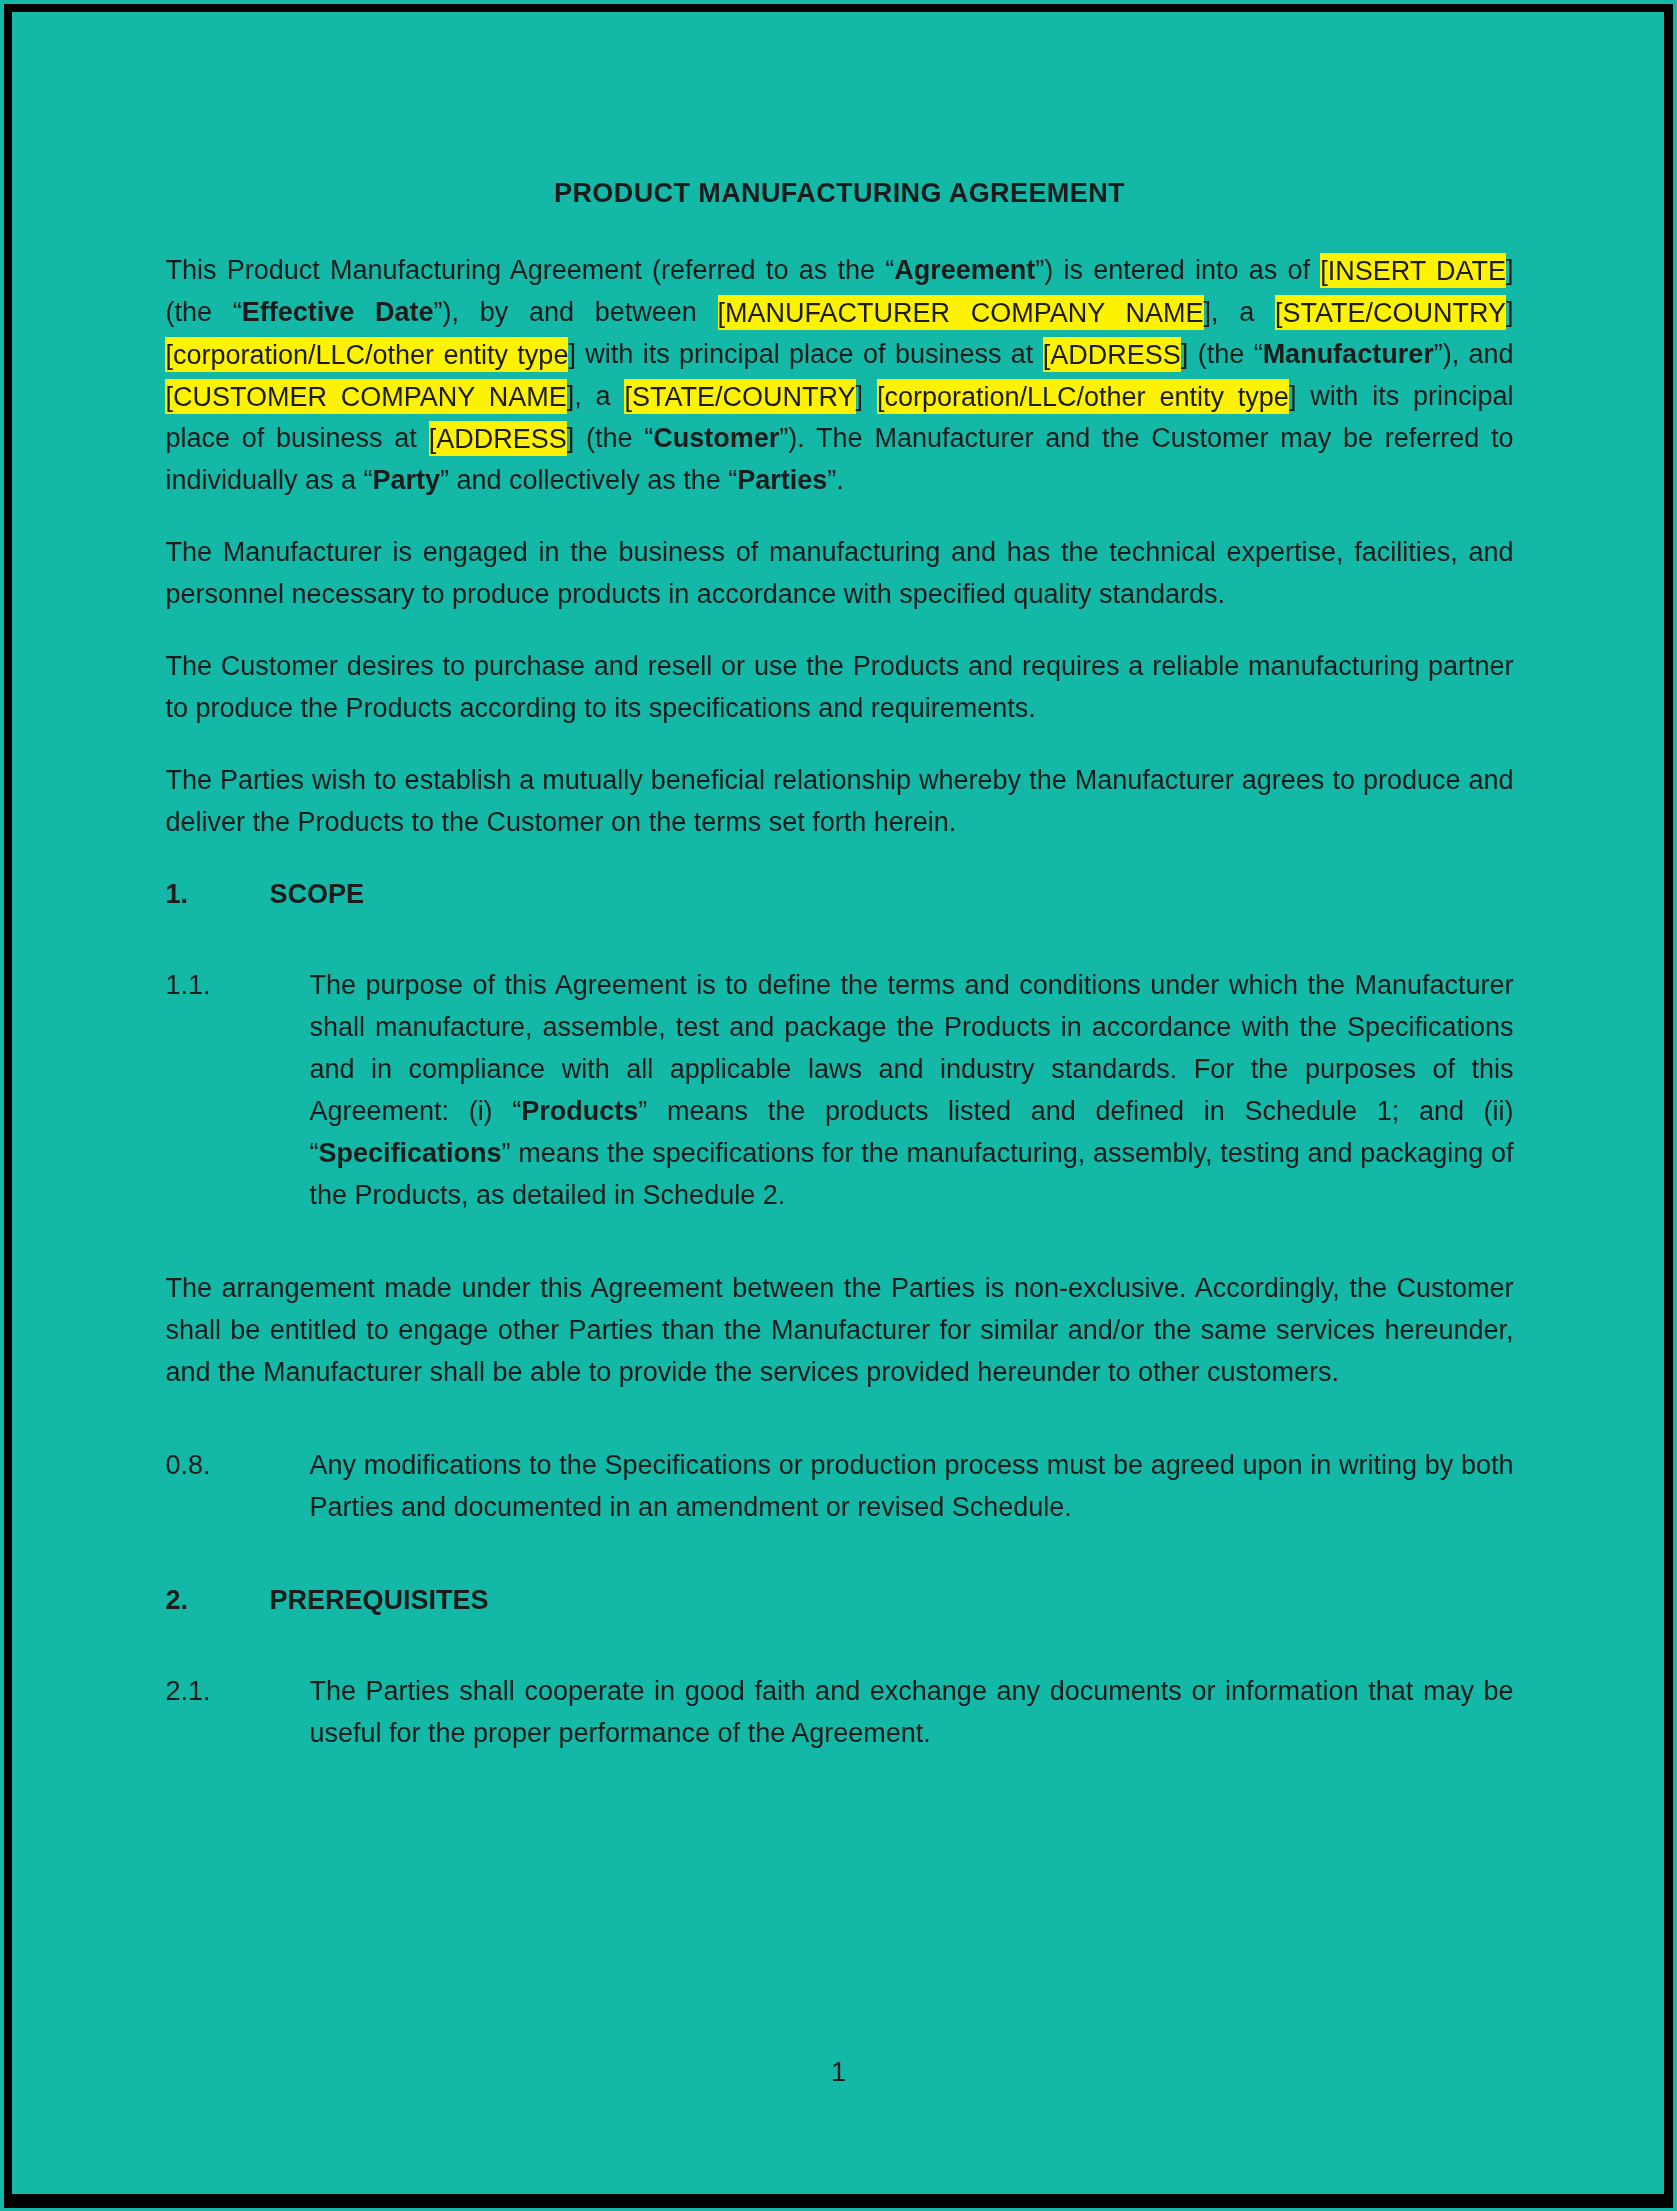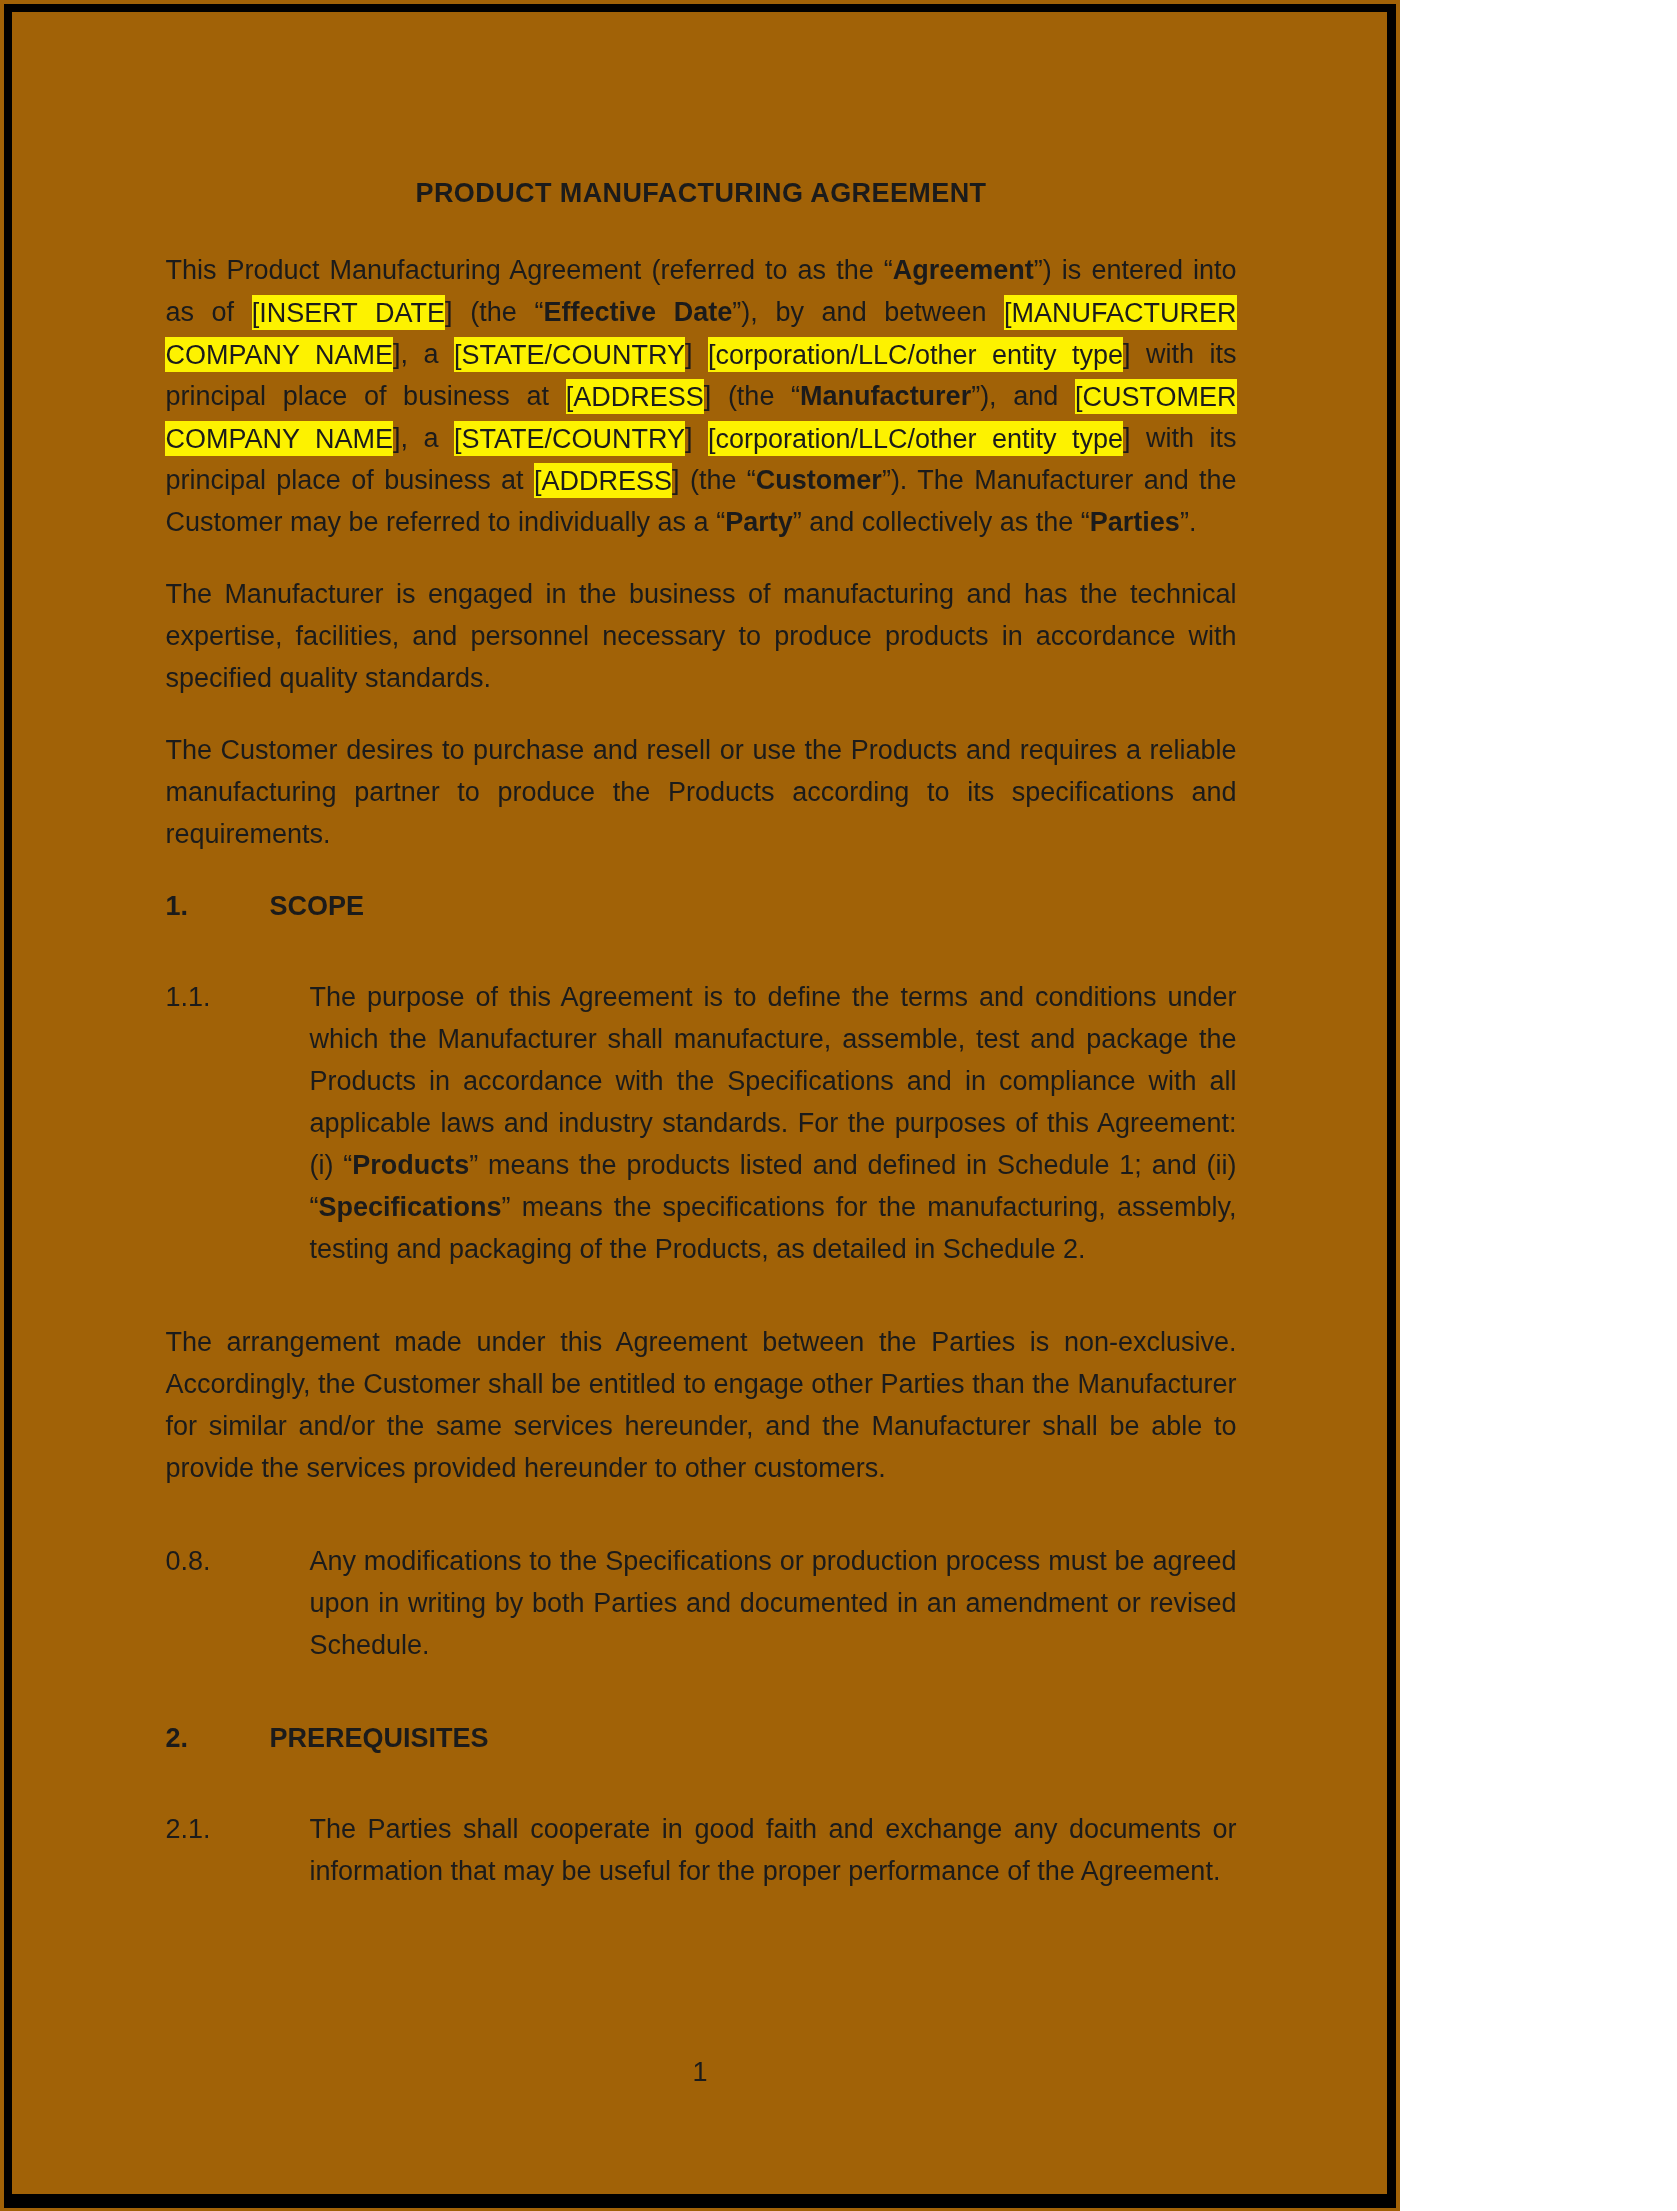--- a/index.html
+++ b/index.html
@@ -2,21 +2,21 @@
 <html style="--hl: #fdf200; --ink: #1b1b1b; --frame: #000000;font-size:14px"><head>
 <meta charset="utf-8">
 <style>
   :root{
     --hl:#fdf200;
     --ink:#1b1b1b;
     --frame:#000000;
   }
   html,body{margin:0;padding:0;background:#ffffff;}
   .page{
-    width:1400px;height:2212px;background:#a16207;position:relative;
+    width:1677px;height:2212px;background:#14b8a6;position:relative;
     box-sizing:border-box;padding:4.4px;
     font-family:"Liberation Sans",sans-serif;
     color:var(--ink);
     font-size:27px;line-height:42px;
   }
   .frame{
     box-sizing:border-box;width:100%;height:100%;
     border-style:solid;border-color:var(--frame);
     border-width:8px 9.7px 14px 8px;
     padding:160px 150px 0 153px;
@@ -41,20 +41,21 @@
 <body>
 
 <div class="page">
   <div class="frame">
 
     <div class="doc-title">PRODUCT MANUFACTURING AGREEMENT</div>
 
     <p class="para"><span>This Product Manufacturing Agreement (referred to as the “</span><span class="b">Agreement</span><span>”) is entered into as of </span><span class="hl">[INSERT DATE</span><span>] (the “</span><span class="b">Effective Date</span><span>”), by and between </span><span class="hl">[MANUFACTURER COMPANY NAME</span><span>], a </span><span class="hl">[STATE/COUNTRY</span><span>] </span><span class="hl">[corporation/LLC/other entity type</span><span>] with its principal place of business at </span><span class="hl">[ADDRESS</span><span>] (the “</span><span class="b">Manufacturer</span><span>”), and </span><span class="hl">[CUSTOMER COMPANY NAME</span><span>], a </span><span class="hl">[STATE/COUNTRY</span><span>] </span><span class="hl">[corporation/LLC/other entity type</span><span>] with its principal place of business at </span><span class="hl">[ADDRESS</span><span>] (the “</span><span class="b">Customer</span><span>”). The Manufacturer and the Customer may be referred to individually as a “</span><span class="b">Party</span><span>” and collectively as the “</span><span class="b">Parties</span><span>”.</span></p>
     <p class="para"><span>The Manufacturer is engaged in the business of manufacturing and has the technical expertise, facilities, and personnel necessary to produce products in accordance with specified quality standards.</span></p>
     <p class="para"><span>The Customer desires to purchase and resell or use the Products and requires a reliable manufacturing partner to produce the Products according to its specifications and requirements.</span></p>
+    <p class="para"><span>The Parties wish to establish a mutually beneficial relationship whereby the Manufacturer agrees to produce and deliver the Products to the Customer on the terms set forth herein.</span></p>
 
     <div class="sec-heading">
       <span class="num">1.</span>
       <span>SCOPE</span>
     </div>
 
     <div class="item">
       <span class="num">1.1.</span>
       <p class="item-text"><span>The purpose of this Agreement is to define the terms and conditions under which the Manufacturer shall manufacture, assemble, test and package the Products in accordance with the Specifications and in compliance with all applicable laws and industry standards. For the purposes of this Agreement: (i) “</span><span class="b">Products</span><span>” means the products listed and defined in Schedule 1; and (ii) “</span><span class="b">Specifications</span><span>” means the specifications for the manufacturing, assembly, testing and packaging of the Products, as detailed in Schedule 2.</span></p>
     </div>

